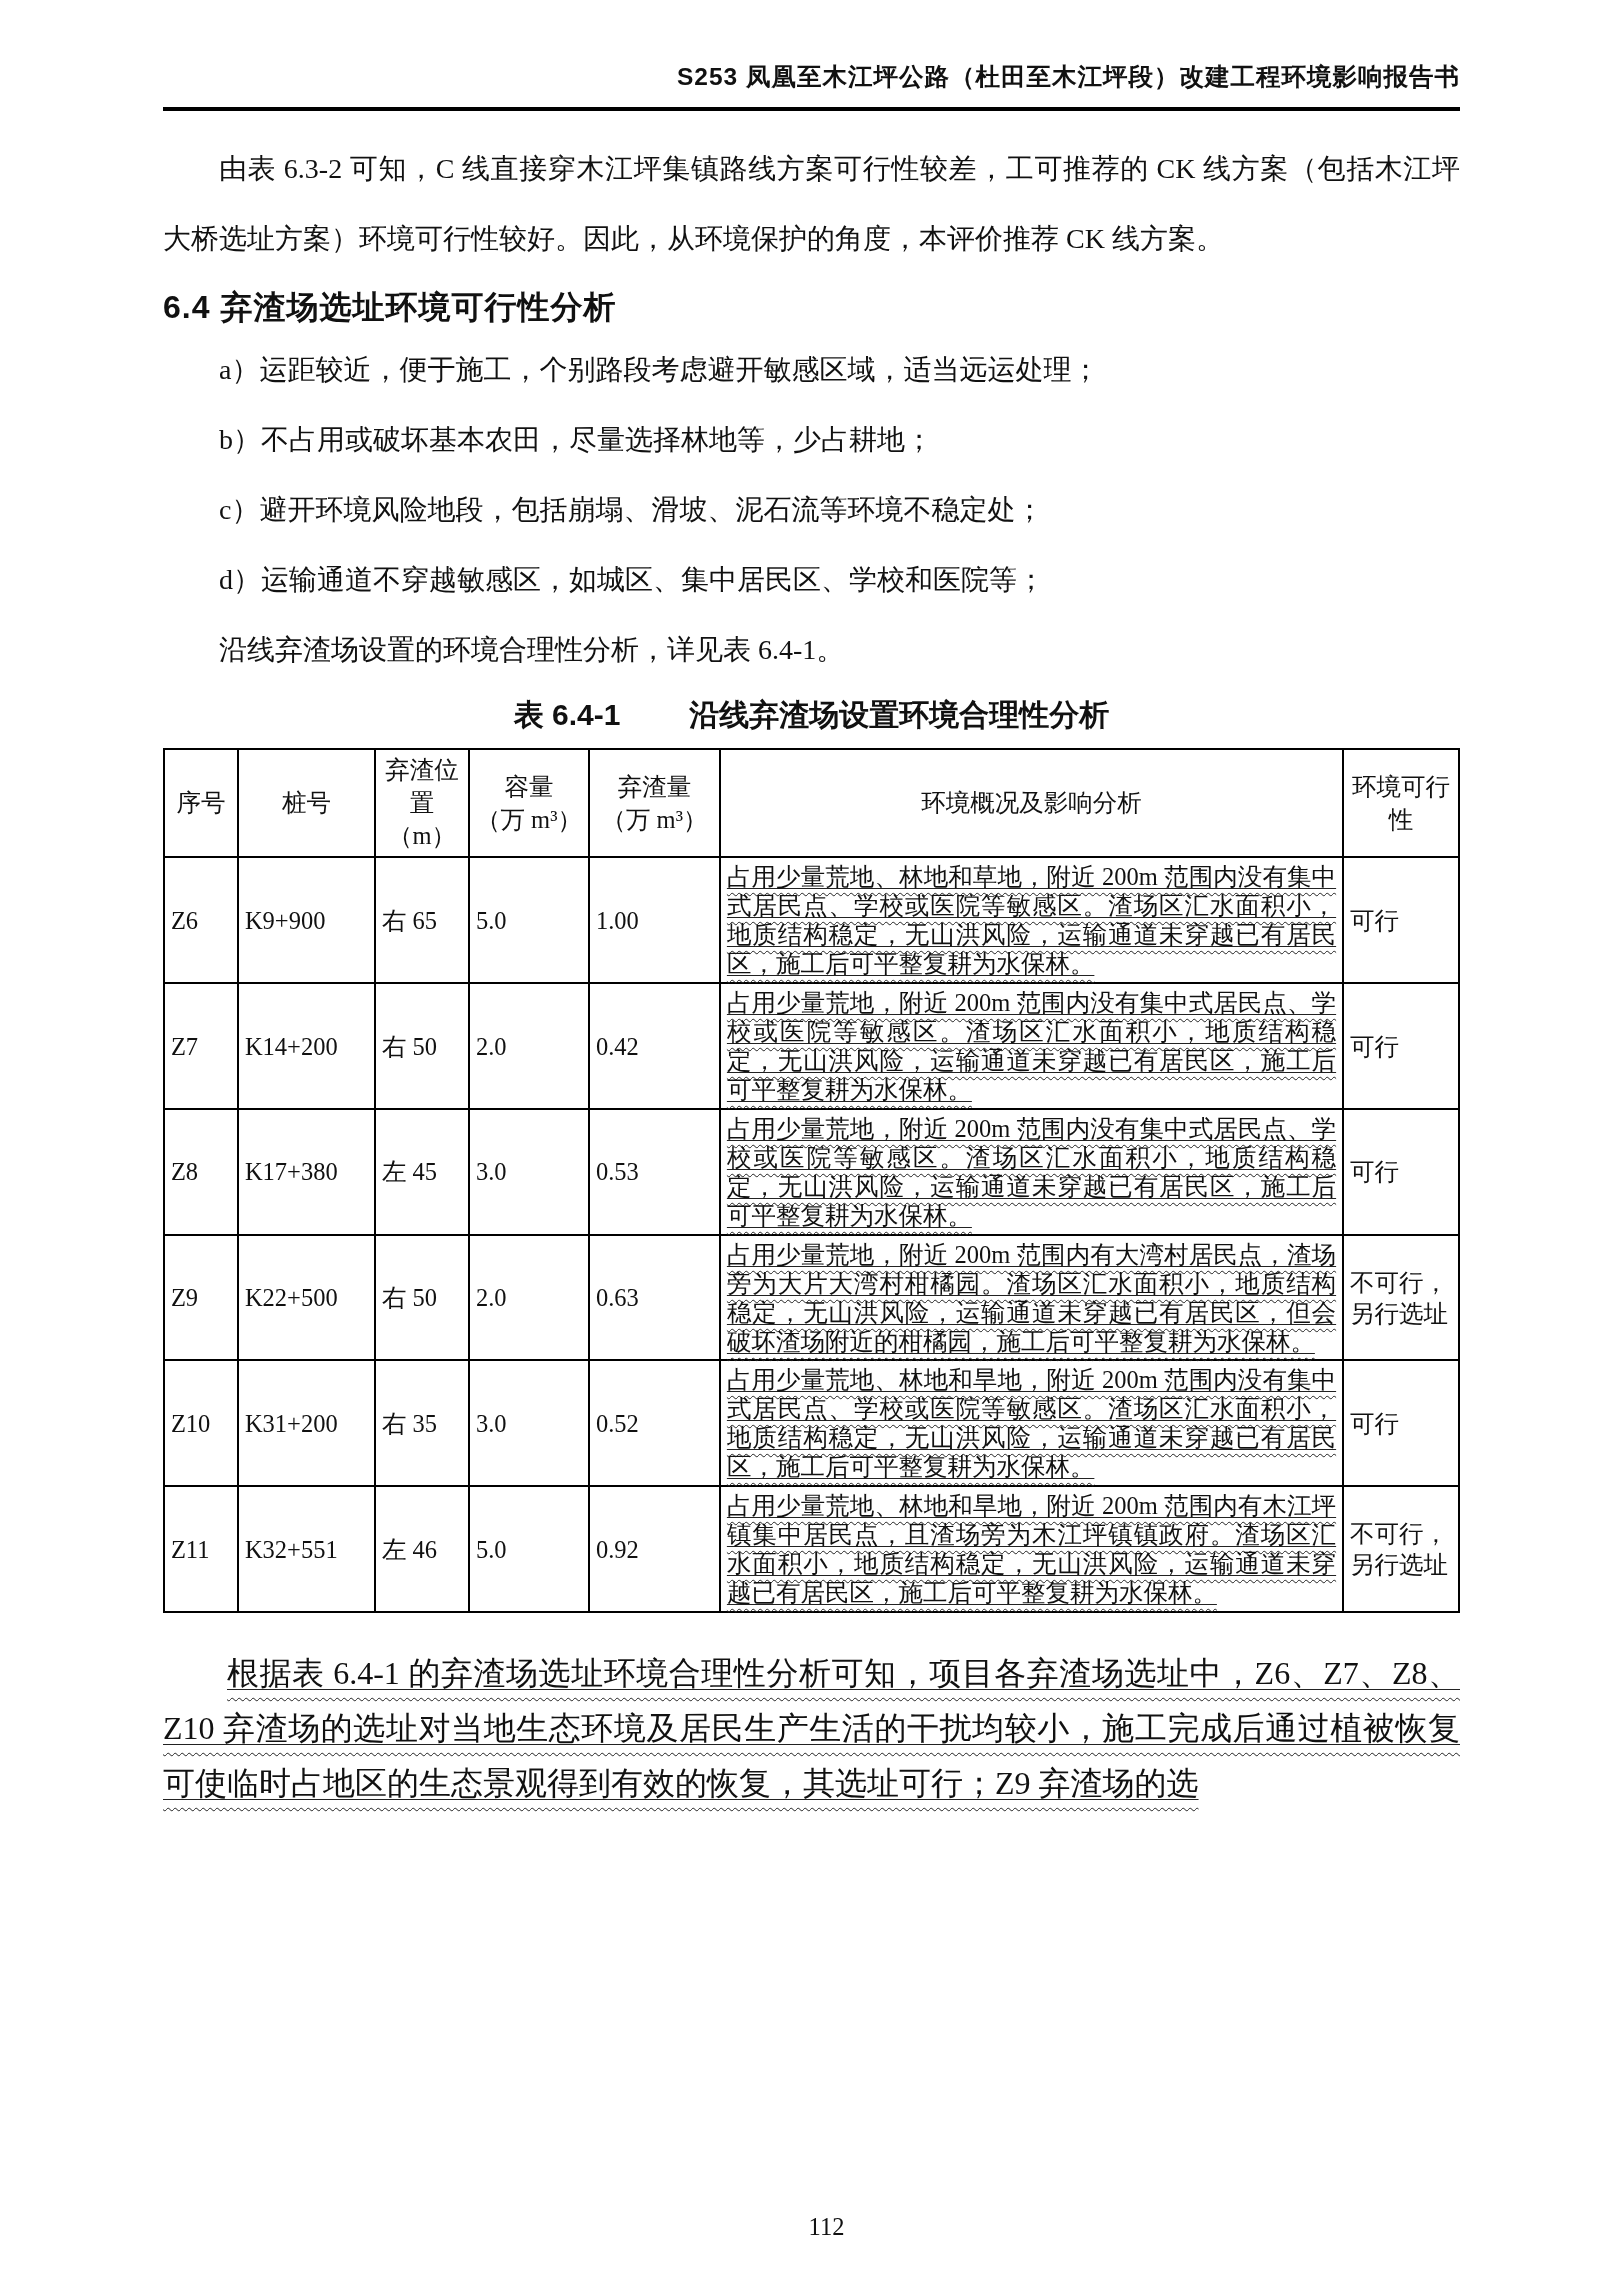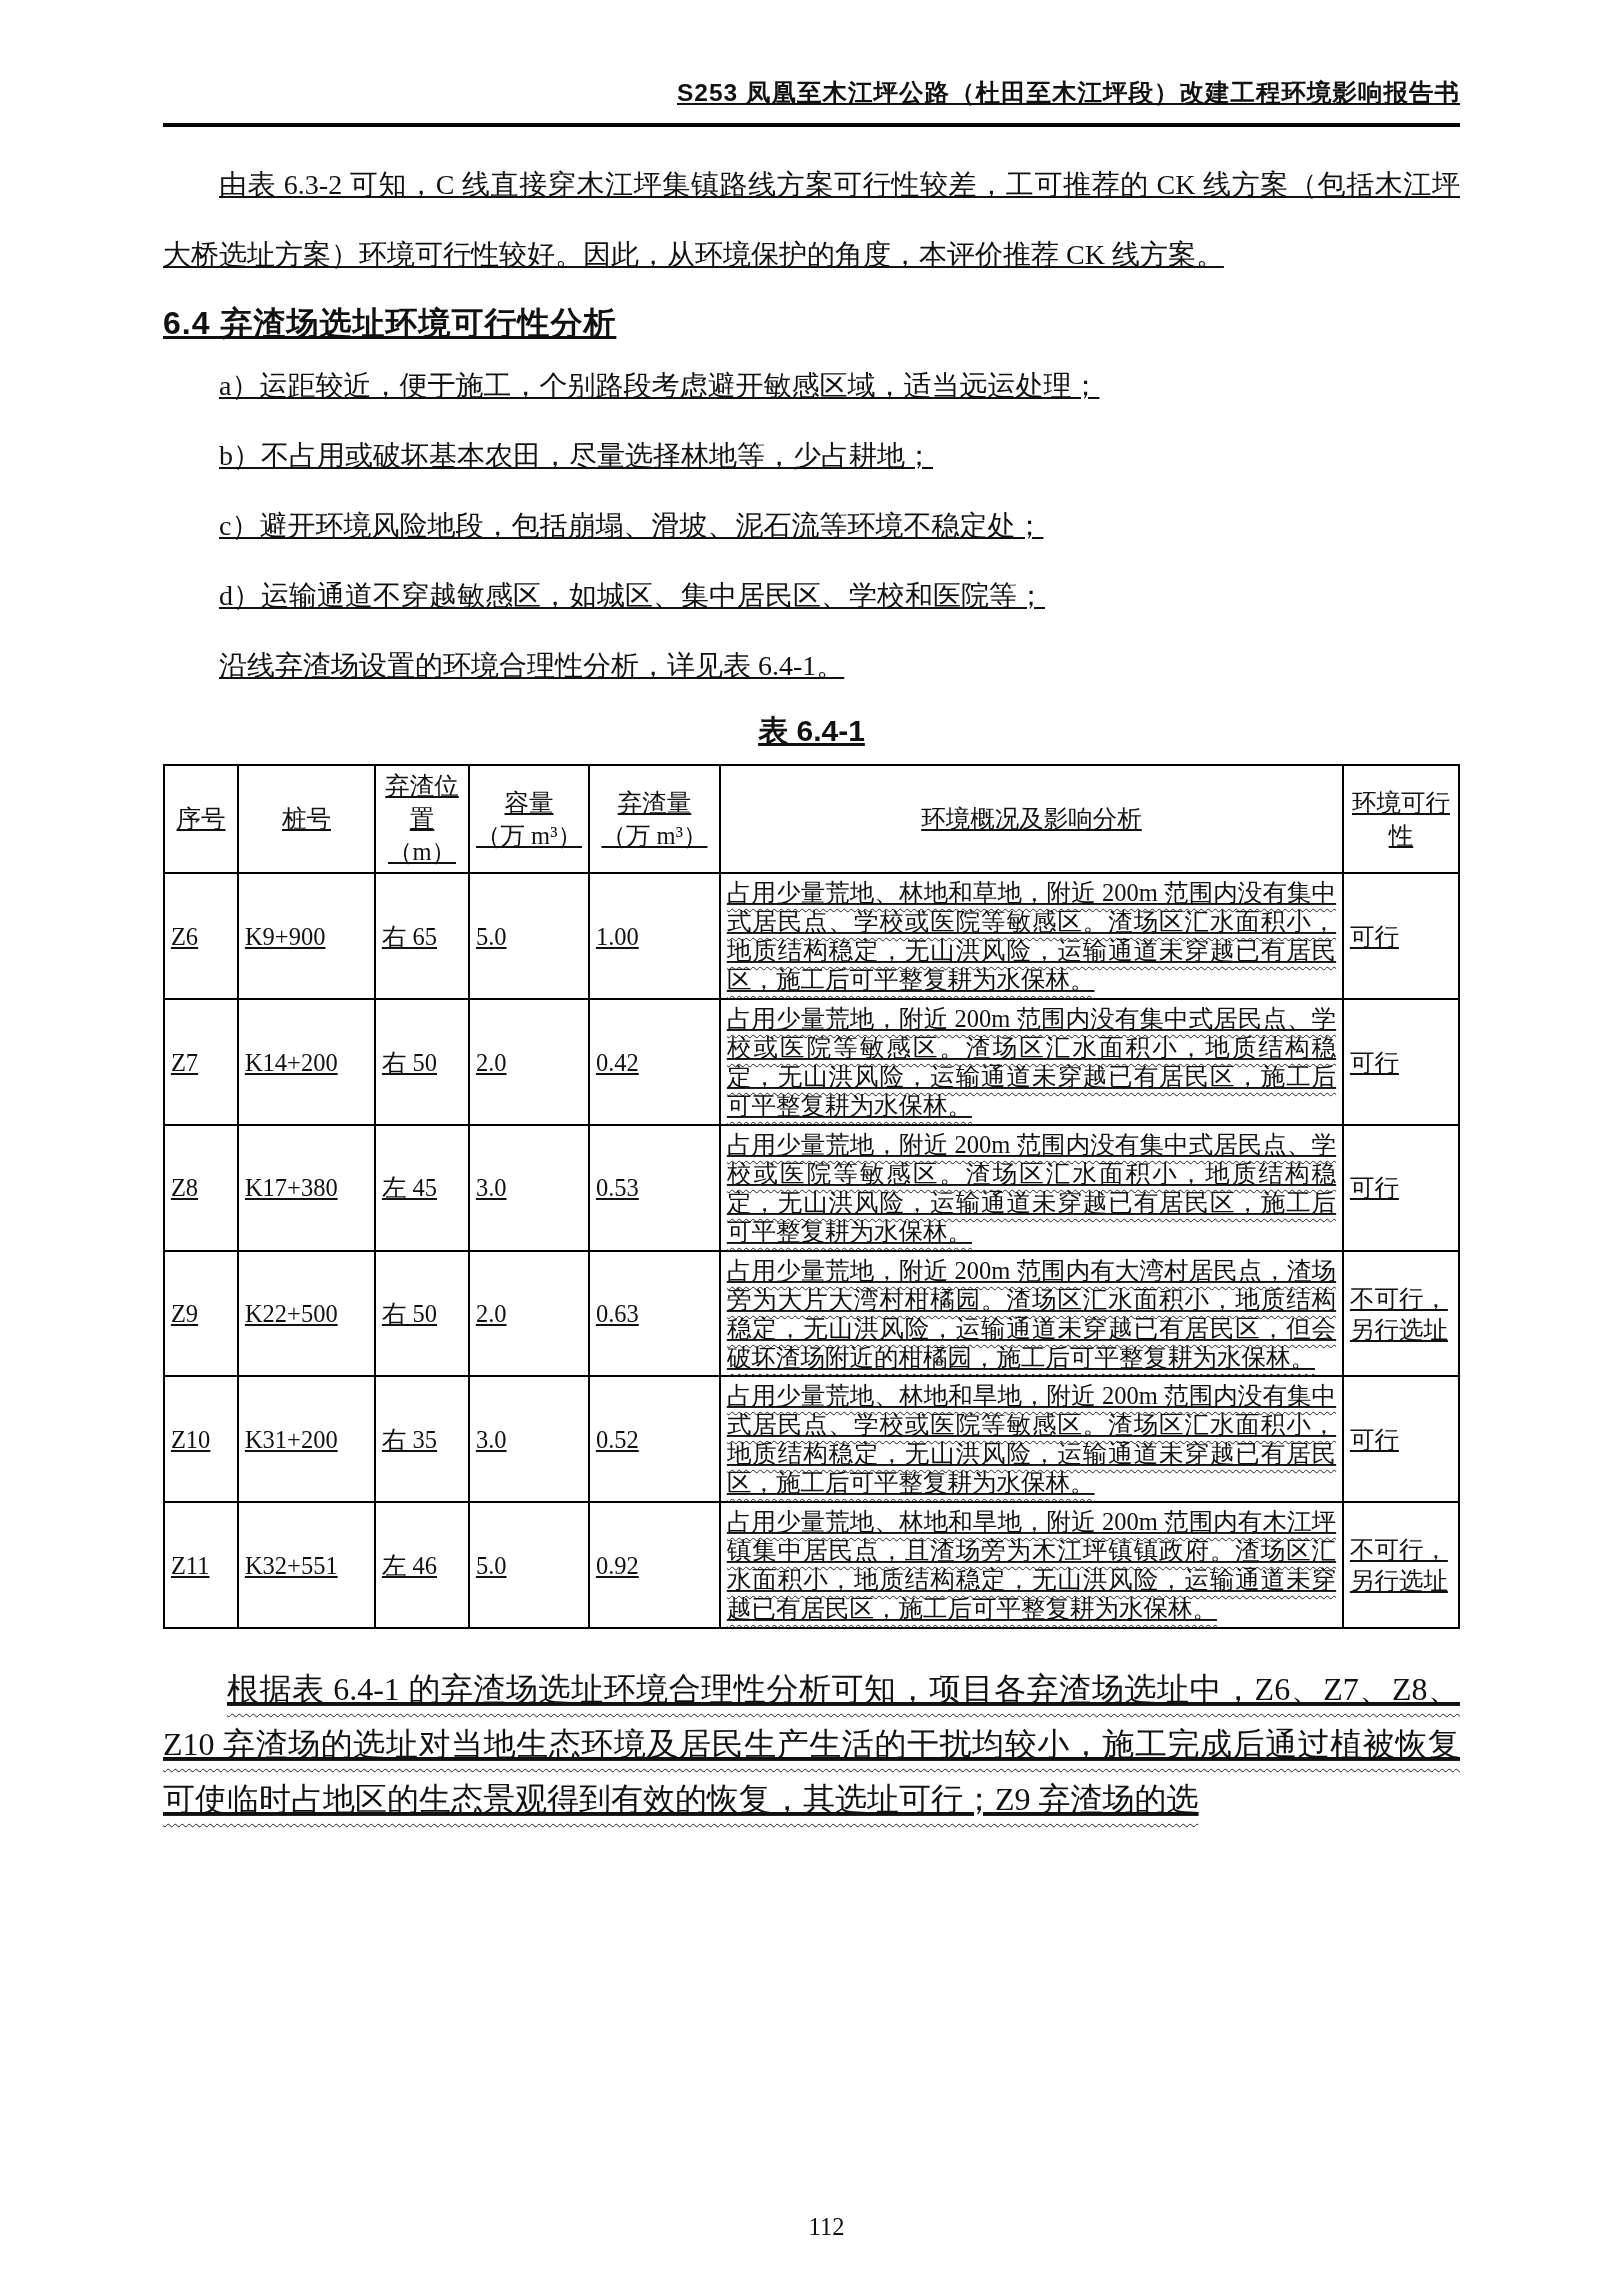--- a/index.html
+++ b/index.html
@@ -1,21 +1,21 @@
 <!DOCTYPE html>
 <html lang="zh"><head>
 <meta charset="utf-8">
 <style>
   html,body{margin:0;padding:0;}
   body{
     width:1621px;height:2293px;overflow:hidden;background:#ffffff;color:#111;
     font-family:"Liberation Serif","DejaVu Serif",serif;
     -webkit-font-smoothing:antialiased;
   }
-  .sheet{padding:78px 161px 0 163px;position:relative;height:2187px;box-sizing:border-box;text-decoration:underline;}
+  .sheet{padding:62px 161px 0 163px;position:relative;height:2187px;box-sizing:border-box;}
   .doc-header{text-align:right;font-family:"Liberation Sans","DejaVu Sans",sans-serif;
     font-weight:700;font-size:24.5px;line-height:29px;letter-spacing:1px;}
   .header-rule{height:3.9px;background:#000;margin-top:15.7px;}
   p{margin:0;}
   .body-text{font-size:28px;line-height:70px;text-align:justify;}
   .indent{text-indent:2em;}
   .section-heading{font-family:"Liberation Sans","DejaVu Sans",sans-serif;font-weight:700;
     font-size:32px;line-height:55px;margin-top:5.9px;letter-spacing:1px;}
   .table-caption{display:flex;justify-content:center;align-items:center;gap:69px;
     font-family:"Liberation Sans","DejaVu Sans",sans-serif;font-weight:700;font-size:30px;
@@ -56,20 +56,21 @@
 
   <p class="body-text indent">a）运距较近，便于施工，个别路段考虑避开敏感区域，适当远运处理；</p>
   <p class="body-text indent">b）不占用或破坏基本农田，尽量选择林地等，少占耕地；</p>
   <p class="body-text indent">c）避开环境风险地段，包括崩塌、滑坡、泥石流等环境不稳定处；</p>
   <p class="body-text indent">d）运输通道不穿越敏感区，如城区、集中居民区、学校和医院等；</p>
 
   <p class="body-text indent">沿线弃渣场设置的环境合理性分析，详见表 6.4-1。</p>
 
   <div class="table-caption">
     <span>表 6.4-1</span>
+    <span>沿线弃渣场设置环境合理性分析</span>
   </div>
 
   <table class="env">
     <colgroup>
       <col style="width:74px">
         <col style="width:137px">
         <col style="width:94px">
       <col style="width:120px">
         <col style="width:131px">
         <col>

